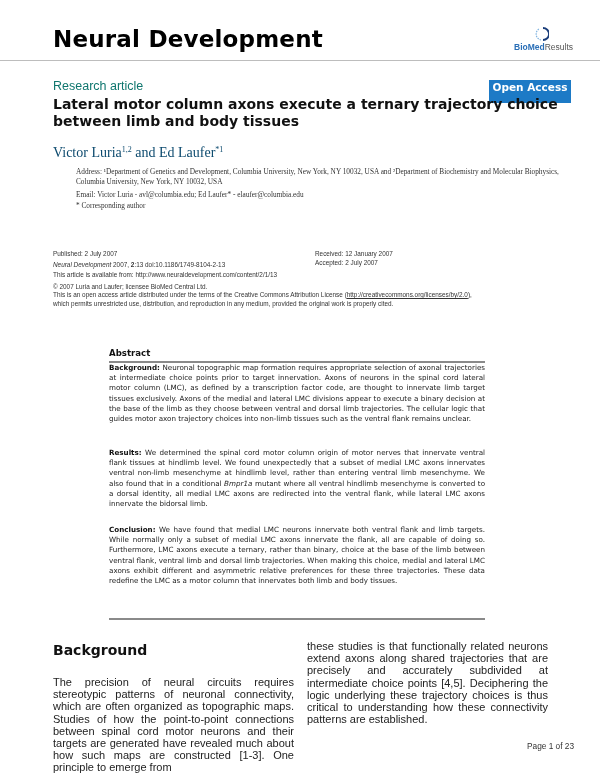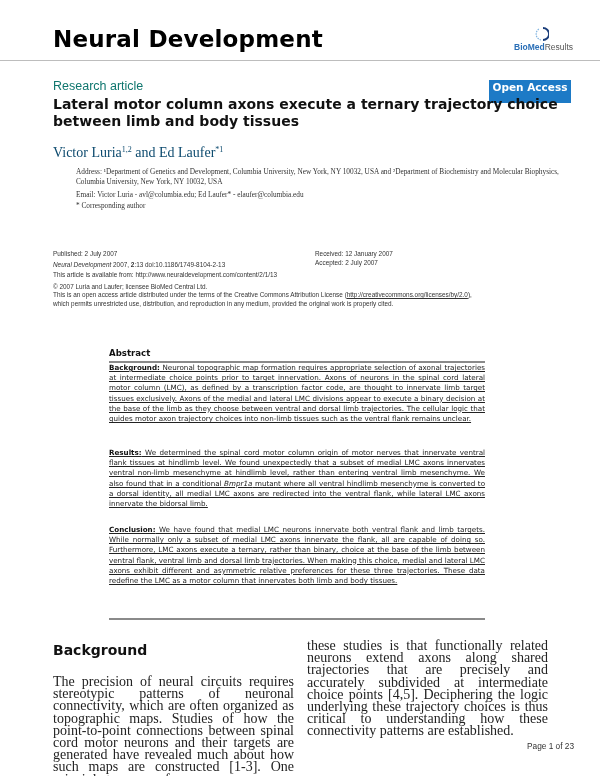--- a/index.html
+++ b/index.html
@@ -30,27 +30,27 @@
   .received { left: 315px; top: 249px; }
   .accepted { left: 315px; top: 258px; }
   .availability { left: 53px; top: 270px; }
   .copyright { left: 53px; top: 282px; }
   .license1 { left: 53px; top: 290px; white-space: nowrap; }
   .license1 u { text-decoration: underline; }
   .license2 { left: 53px; top: 299px; white-space: nowrap; }
   .abstract-heading { left: 109px; top: 348px; font-family: "DejaVu Sans", sans-serif; font-weight: bold; font-size: 8.6px; color: #111; }
   .abstract-rule { left: 109px; top: 361px; width: 376px; height: 2px; background: #8a8a8a; }
   .abstract-rule-bottom { left: 109px; top: 618px; width: 376px; height: 2px; background: #8a8a8a; }
-  .abs-para { left: 109px; width: 376px; font-family: "DejaVu Sans", sans-serif; font-size: 7.15px; line-height: 10.2px; color: #222; text-align: justify; text-decoration: underline; }
+  .abs-para { left: 109px; width: 376px; font-family: "DejaVu Sans", sans-serif; font-size: 7.15px; line-height: 10.2px; color: #222; text-align: justify; }
   .abs-para b { font-weight: bold; color: #111; }
   .abs-bg { top: 363px; }
   .abs-results { top: 448px; }
   .abs-conclusion { top: 525px; }
   .body-heading { left: 53px; top: 642px; font-family: "DejaVu Sans", sans-serif; font-weight: bold; font-size: 14px; color: #111; }
-  .body-col { width: 241px; font-family: Liberation Serif, serif; font-size: 14px; line-height: 12.2px; color: #222; text-align: justify; }
+  .body-col { width: 241px; font-family: Liberation Sans, sans-serif; font-size: 11px; line-height: 12.2px; color: #222; text-align: justify; }
   .col-left { left: 53px; top: 652px; margin-top: 24px; }
   .col-right { left: 307px; top: 640px; }
   .page-number { left: 496px; top: 741px; font-family: "Liberation Sans", sans-serif; font-size: 8.3px; color: #333; padding-left: 31px; }
 </style>
 </head>
 <body>
 
 <div class="abs journal-title">Neural Development</div>
 
 <div class="abs bmc-logo">

